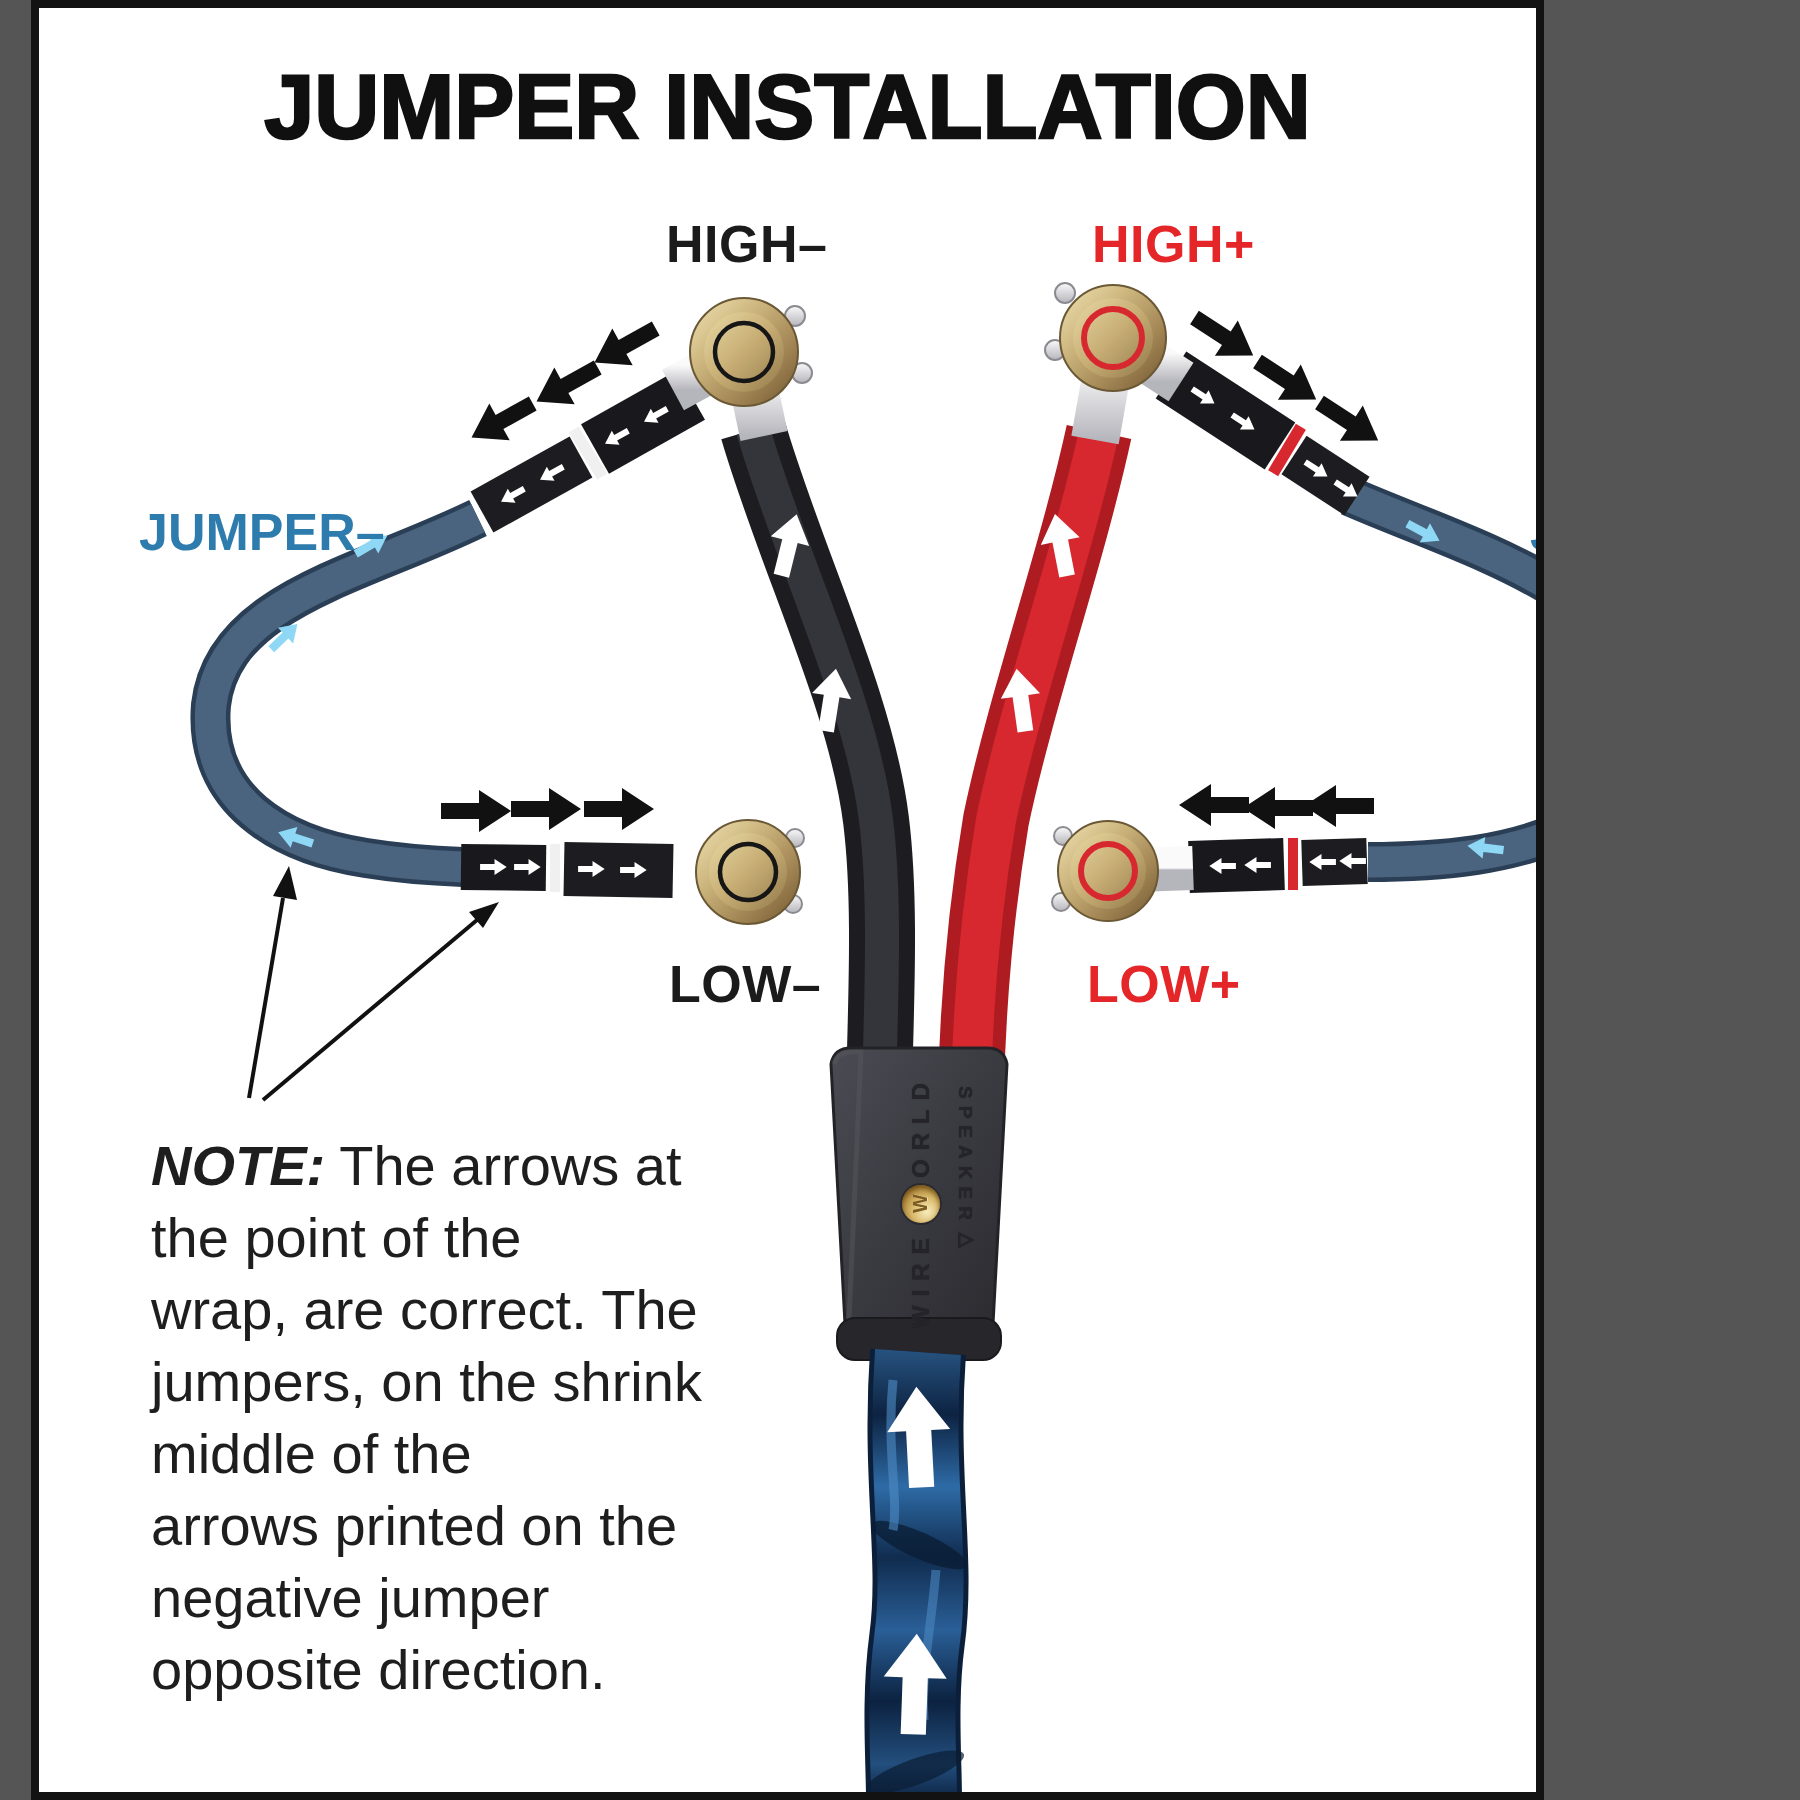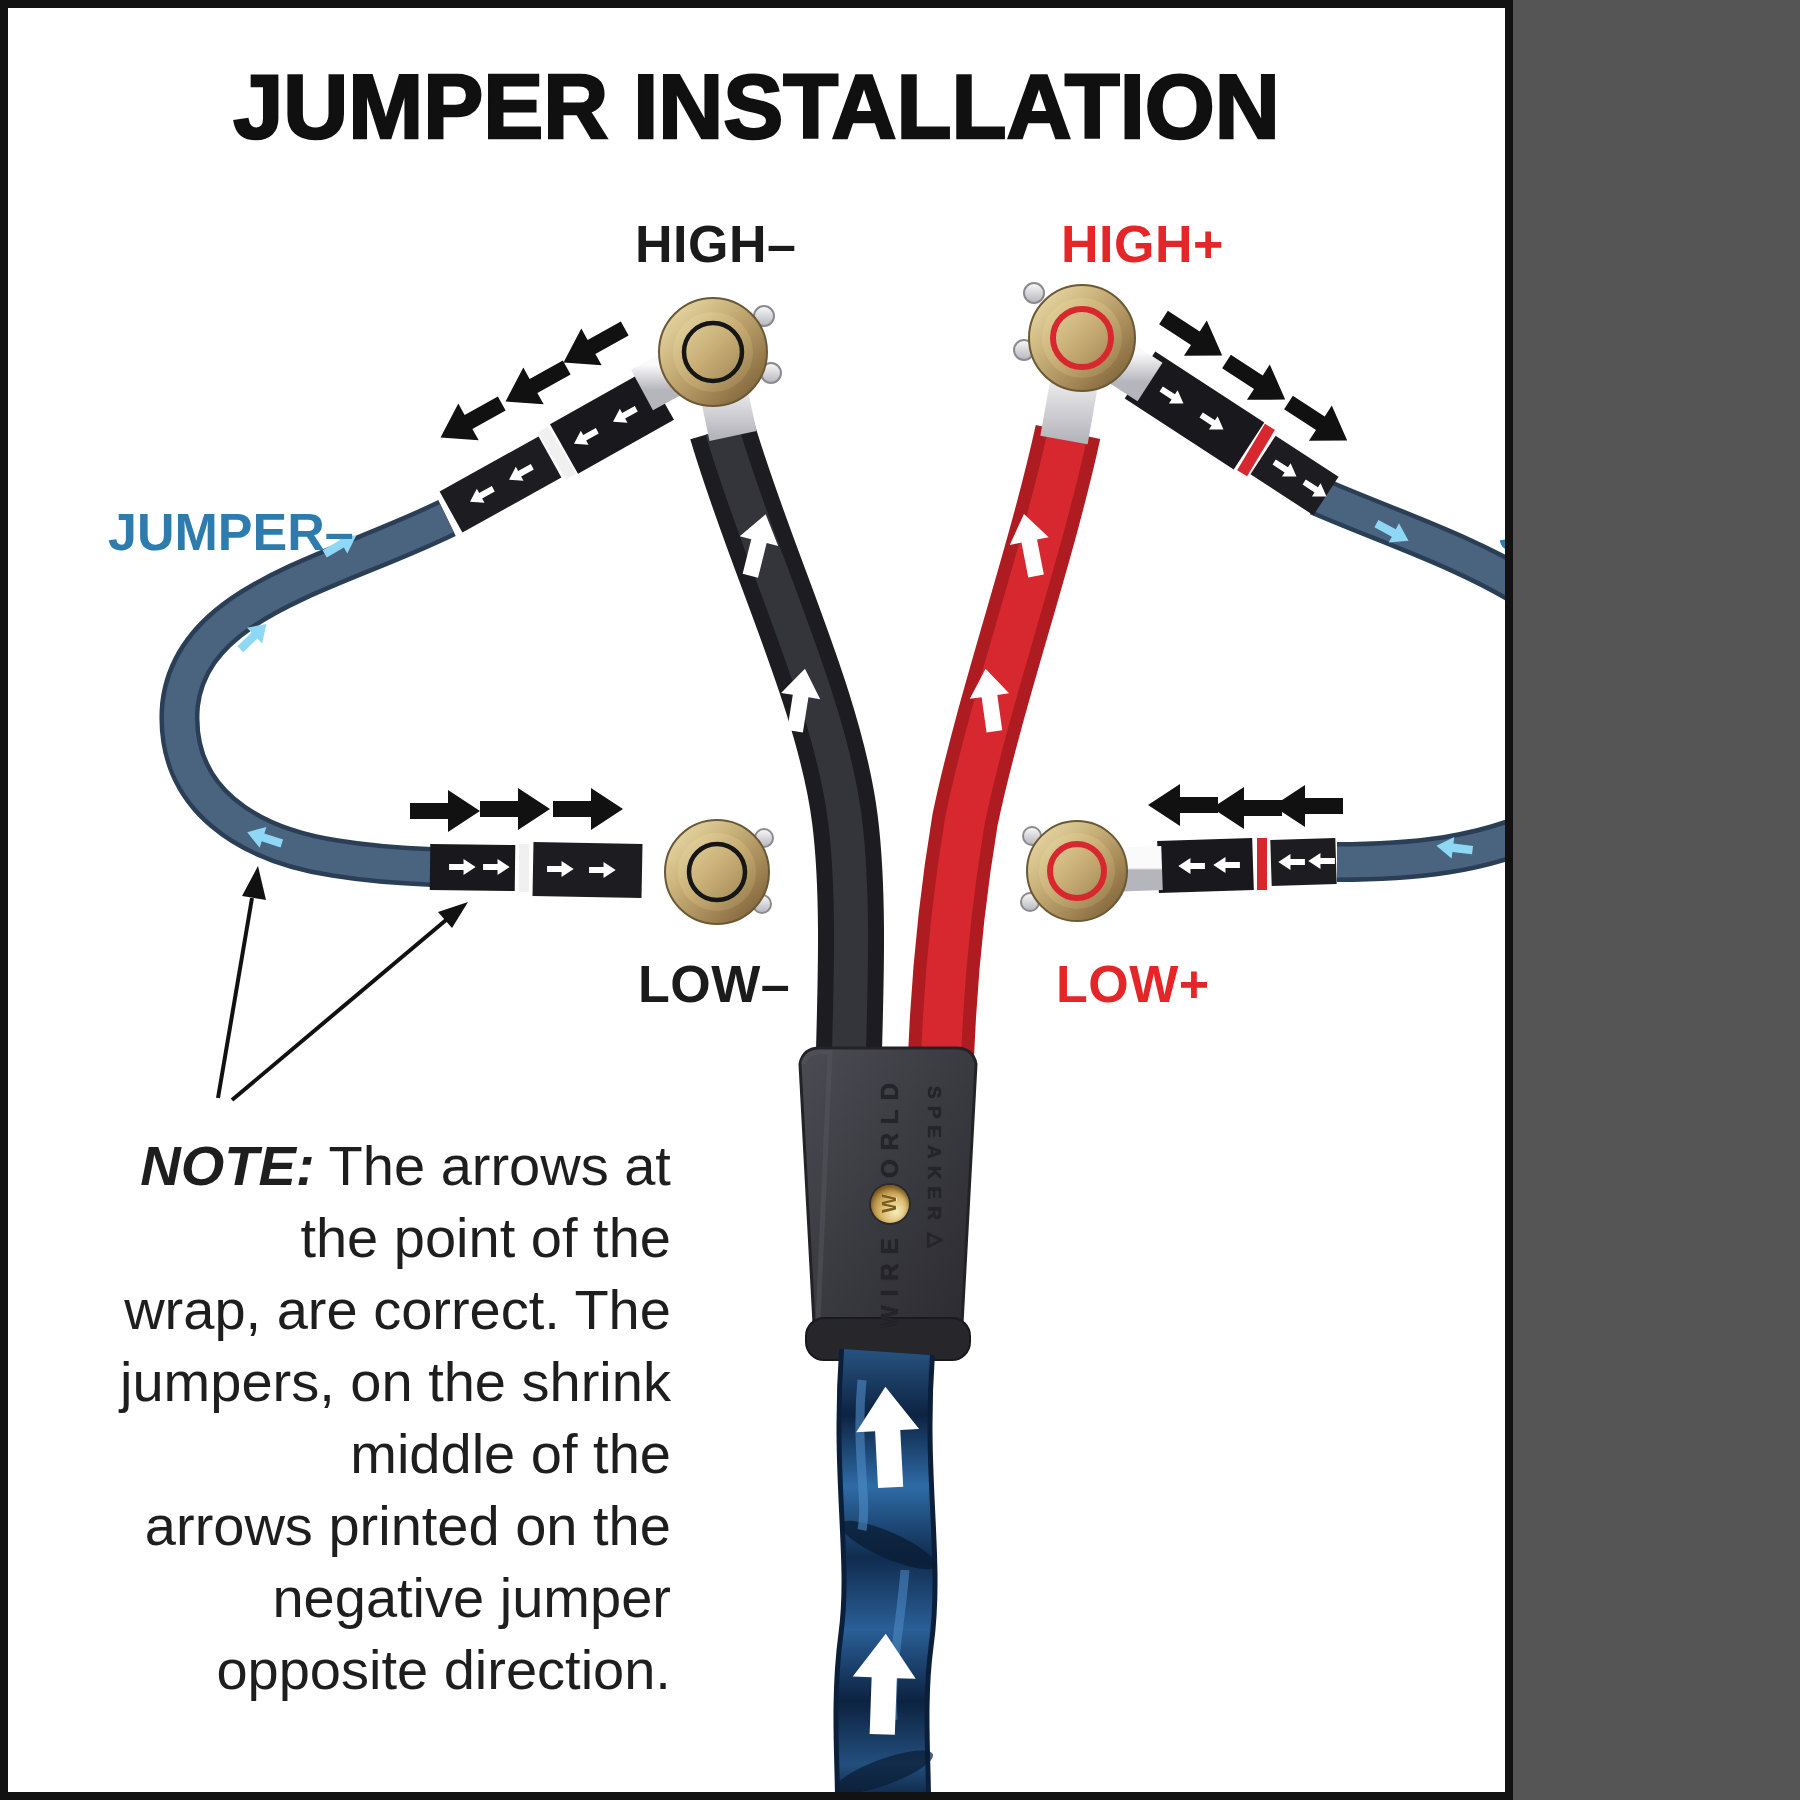--- a/index.html
+++ b/index.html
@@ -4,35 +4,36 @@
 <style>
   html,body{margin:0;padding:0;background:#555;}
   .canvas{
     position:relative;
     width:1513px;height:1800px;
     background:#ffffff;
     border:8px solid #121212;
     box-sizing:border-box;
     overflow:hidden;
     font-family:"Liberation Sans", sans-serif;
+    margin-left:31px;
   }
   .art{position:absolute;left:-8px;top:-8px;}
   .lbl{position:absolute;font-weight:bold;white-space:nowrap;}
   .title{
     left:0;right:0;top:48px;text-align:center;
     font-size:90px;color:#101010;letter-spacing:0px;
     -webkit-text-stroke:2.5px #101010;
   }
   .term-lbl{font-size:52px;letter-spacing:0.5px;}
   .neg{color:#1b1b1b;}
   .pos{color:#e52628;}
   .jmp{color:#2e7cae;font-size:52px;}
   .note{
     position:absolute;left:112px;top:1122px;
-    font-size:56px;line-height:72px;color:#1e1e1e;text-align:right;
+    font-size:56px;line-height:72px;color:#1e1e1e;
   }
   .note .line{white-space:nowrap;}
   .note-prefix{font-weight:bold;font-style:italic;}
   .note-rest{margin-left:14px;}
   
   .brand-col{
     position:absolute;left:856px;top:1066px;height:254px;width:52px;
     display:flex;flex-direction:column;align-items:center;justify-content:space-between;
     transform:rotate(180deg);
   }

